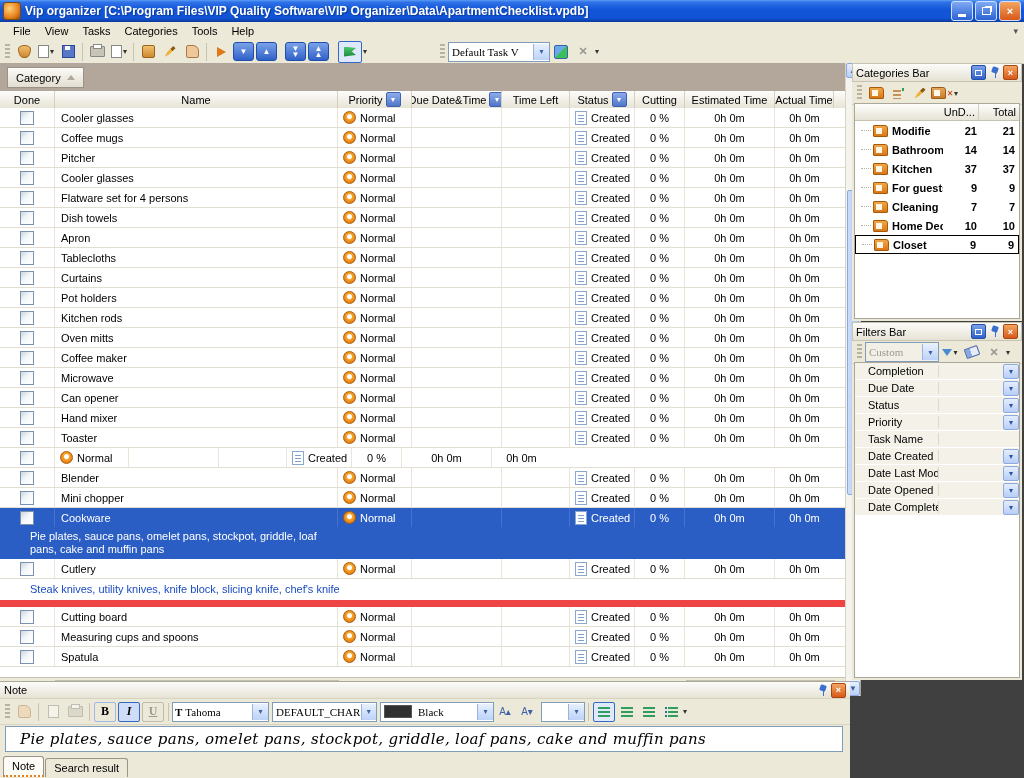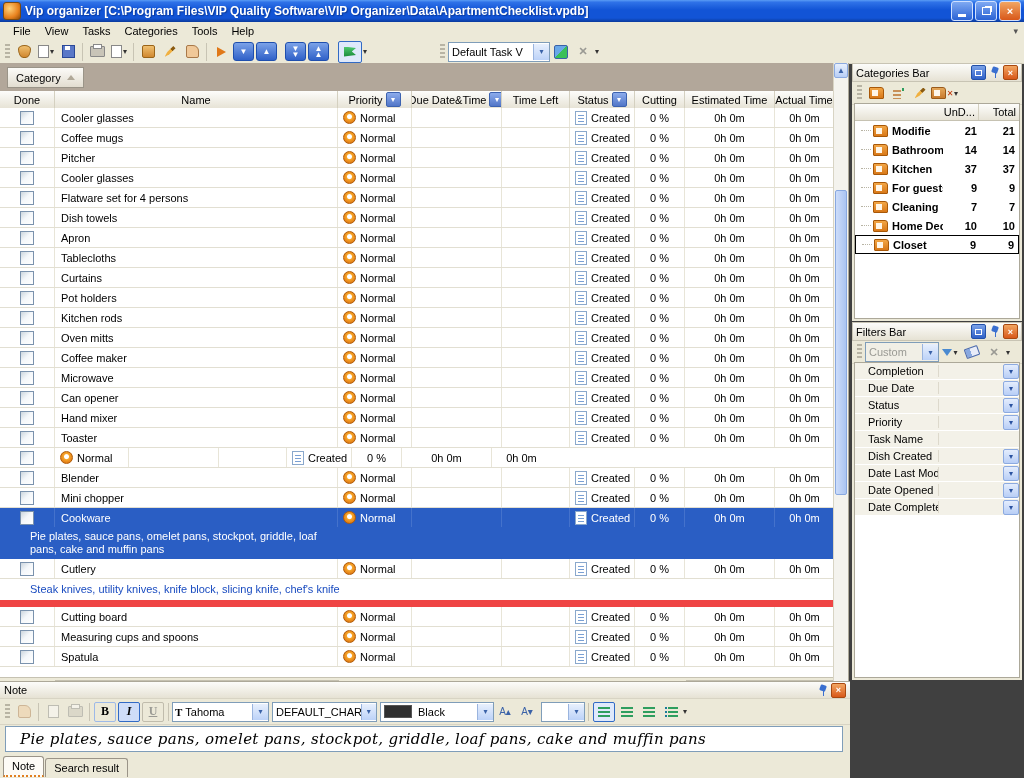--- a/index.html
+++ b/index.html
@@ -21,27 +21,27 @@
   
   .toolbar{position:absolute;top:40px;left:0;right:0;height:23px;background:#ece9d8;display:flex;align-items:center;padding-left:2px;border-bottom:1px solid #d8d4c4;}
   .grip{width:5px;height:16px;margin:0 3px;background:repeating-linear-gradient(180deg,#b8b4a4 0 2px,transparent 2px 4px);flex:0 0 auto;}
   .tsep{width:1px;height:18px;background:#c8c4b4;margin:0 3px;flex:0 0 auto;}
   .tbtn{width:22px;height:20px;display:flex;align-items:center;justify-content:center;flex:0 0 auto;}
   .bluebtn{width:19px;height:17px;margin:0 1px;border:1px solid #1f4fae;border-radius:3px;background:linear-gradient(#7ba2e8,#3061c8);display:flex;flex-direction:column;align-items:center;justify-content:center;color:#fff;flex:0 0 auto;}
   .bluebtn i{font-style:normal;font-size:8px;line-height:6px;}
   .pressed{border:1px solid #316ac5;background:#dfe9fb;border-radius:2px;}
   .caret{color:#333;font-size:8px;margin-left:1px;}
   .combo{height:18px;background:#fff;border:1px solid #7f9db9;display:flex;align-items:center;flex:0 0 auto;}
-  .combo .cval{padding:0 3px;white-space:nowrap;overflow:hidden;}
+  .combo .cval{padding:0 3px;white-space:nowrap;overflow:hidden;font-family:Liberation Serif, serif;}
   .combo .cbtn{width:15px;height:16px;margin-left:auto;background:linear-gradient(#e8f0fd,#bcd2f8);border-left:1px solid #9ab4de;display:flex;align-items:center;justify-content:center;color:#3a62a8;font-size:8px;}
   .gray{color:#9a9a94;}
   
   .ic{display:inline-block;flex:0 0 auto;}
   
-  .grid-area{position:absolute;top:63px;left:0;width:848px;bottom:82px;background:#fff;border-right:1px solid #aca899;}
+  .grid-area{position:absolute;top:63px;left:0;width:848px;bottom:82px;background:#fff;border-right:1px solid #aca899;padding-left:12px;}
   .group-strip{position:absolute;top:0;left:0;right:14px;height:28px;background:#b2a79a;border-bottom:1px solid #9a9084;}
   .group-btn{position:absolute;left:7px;top:4px;height:19px;padding:0 8px;background:linear-gradient(#fcfbf8,#e2ddd0);border:1px solid #9a9488;display:flex;align-items:center;gap:6px;}
   .sort-tri{width:0;height:0;border-left:4px solid transparent;border-right:4px solid transparent;border-bottom:5px solid #b0a898;}
   .ghead{position:absolute;top:28px;left:0;right:14px;height:17px;display:flex;background:linear-gradient(#fdfdfb,#e7e3d6);border-bottom:1px solid #c6c2b2;}
   .hcell{border-right:1px solid #d4d0c0;display:flex;align-items:center;justify-content:center;gap:3px;overflow:hidden;white-space:nowrap;box-sizing:border-box;}
   .harrow{width:13px;height:13px;border:1px solid #3c62b0;border-radius:2px;background:linear-gradient(#8cacec,#5276c8);color:#fff;font-size:8px;display:flex;align-items:center;justify-content:center;flex:0 0 auto;}
   .harrow::after{content:"▾";}
   .gbody{position:absolute;top:45px;left:0;right:14px;bottom:18px;overflow:hidden;background:#fff;}
   .trow{display:flex;height:20px;border-bottom:1px solid #e2dfd2;box-sizing:border-box;}
   .tcell{border-right:1px solid #e8e5d8;display:flex;align-items:center;overflow:hidden;white-space:nowrap;box-sizing:border-box;}
@@ -1088,21 +1088,21 @@
           <span class="fdrop"></span>
         </div>
         <div class="frow">
           <span class="flabel">Priority</span>
           <span class="fdrop"></span>
         </div>
         <div class="frow">
           <span class="flabel">Task Name</span>
         </div>
         <div class="frow">
-          <span class="flabel">Dish Created</span>
+          <span class="flabel">Date Created</span>
           <span class="fdrop"></span>
         </div>
         <div class="frow">
           <span class="flabel">Date Last Modifie</span>
           <span class="fdrop"></span>
         </div>
         <div class="frow">
           <span class="flabel">Date Opened</span>
           <span class="fdrop"></span>
         </div>

